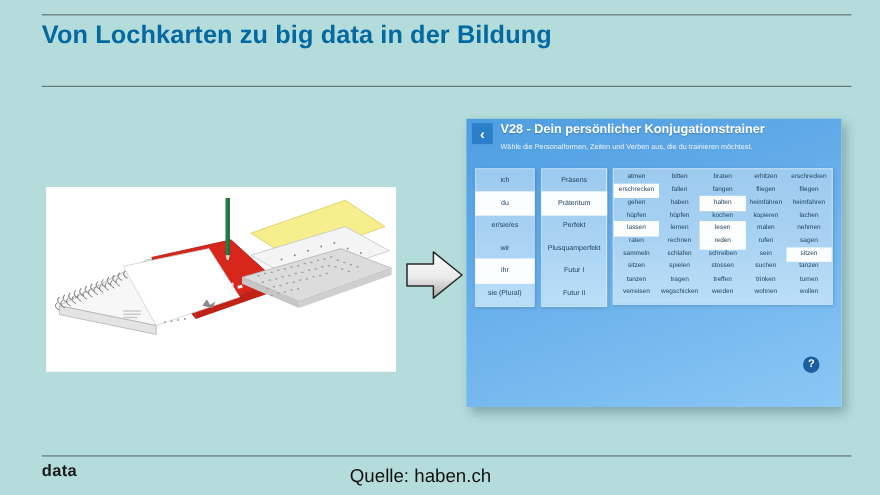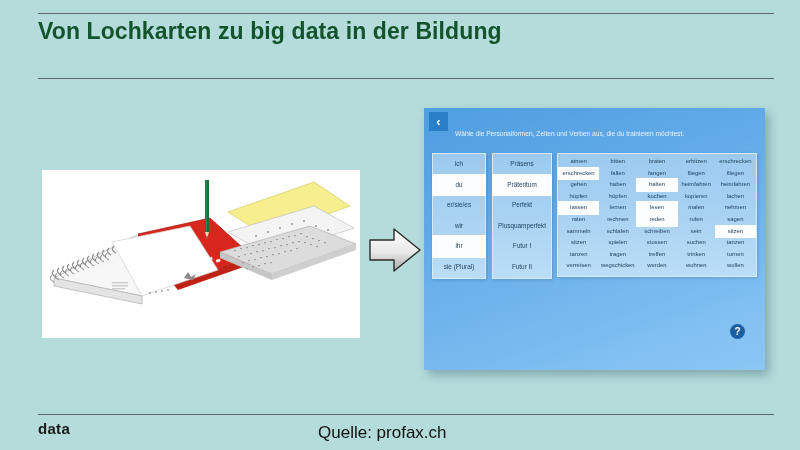--- a/index.html
+++ b/index.html
@@ -31,21 +31,21 @@
   #rule-top  { top: 13px; }
   #rule-mid  { top: 78px; }
   #rule-bot  { top: 414px; }
 
   #slide-title {
     position: absolute;
     left: 38px;
     top: 18px;
     font-size: 23px;
     font-weight: bold;
-    color: #14532d;
+    color: #0369a1;
     letter-spacing: 0.1px;
     white-space: nowrap;
   }
 
   #footer-logo {
     position: absolute;
     left: 38px;
     top: 420px;
     font-size: 15px;
     font-weight: bold;
@@ -376,20 +376,21 @@
         </linearGradient>
       </defs>
       <polygon points="4,18 28,18 28,7 54,28 28,49 28,38 4,38" fill="url(#arrGrad)" stroke="#2b2b2b" stroke-width="1.4" stroke-linejoin="round"></polygon>
     </svg>
   </div>
 
   <div id="app-window">
 
     <div id="app-header">
       <div id="back-button">‹</div>
+      <div id="app-title">V28 - Dein persönlicher Konjugationstrainer</div>
       <div id="app-subtitle">Wähle die Personalformen, Zeiten und Verben aus, die du trainieren möchtest.</div>
     </div>
 
     <div class="panel" id="panel-person">
         <div class="opt">ich</div>
         <div class="opt sel">du</div>
         <div class="opt">er/sie/es</div>
         <div class="opt">wir</div>
         <div class="opt sel">ihr</div>
         <div class="opt">sie (Plural)</div>
@@ -455,15 +456,15 @@
           <div class="verb">wohnen</div>
           <div class="verb">wollen</div>
         </div>
     </div>
 
     <div id="help-icon">?</div>
   </div>
 
   <div class="rule" id="rule-bot"></div>
   <div id="footer-logo">data</div>
-  <div id="footer-source">Quelle: profax.ch</div>
+  <div id="footer-source">Quelle: haben.ch</div>
 
 </div>
 
 </body></html>

